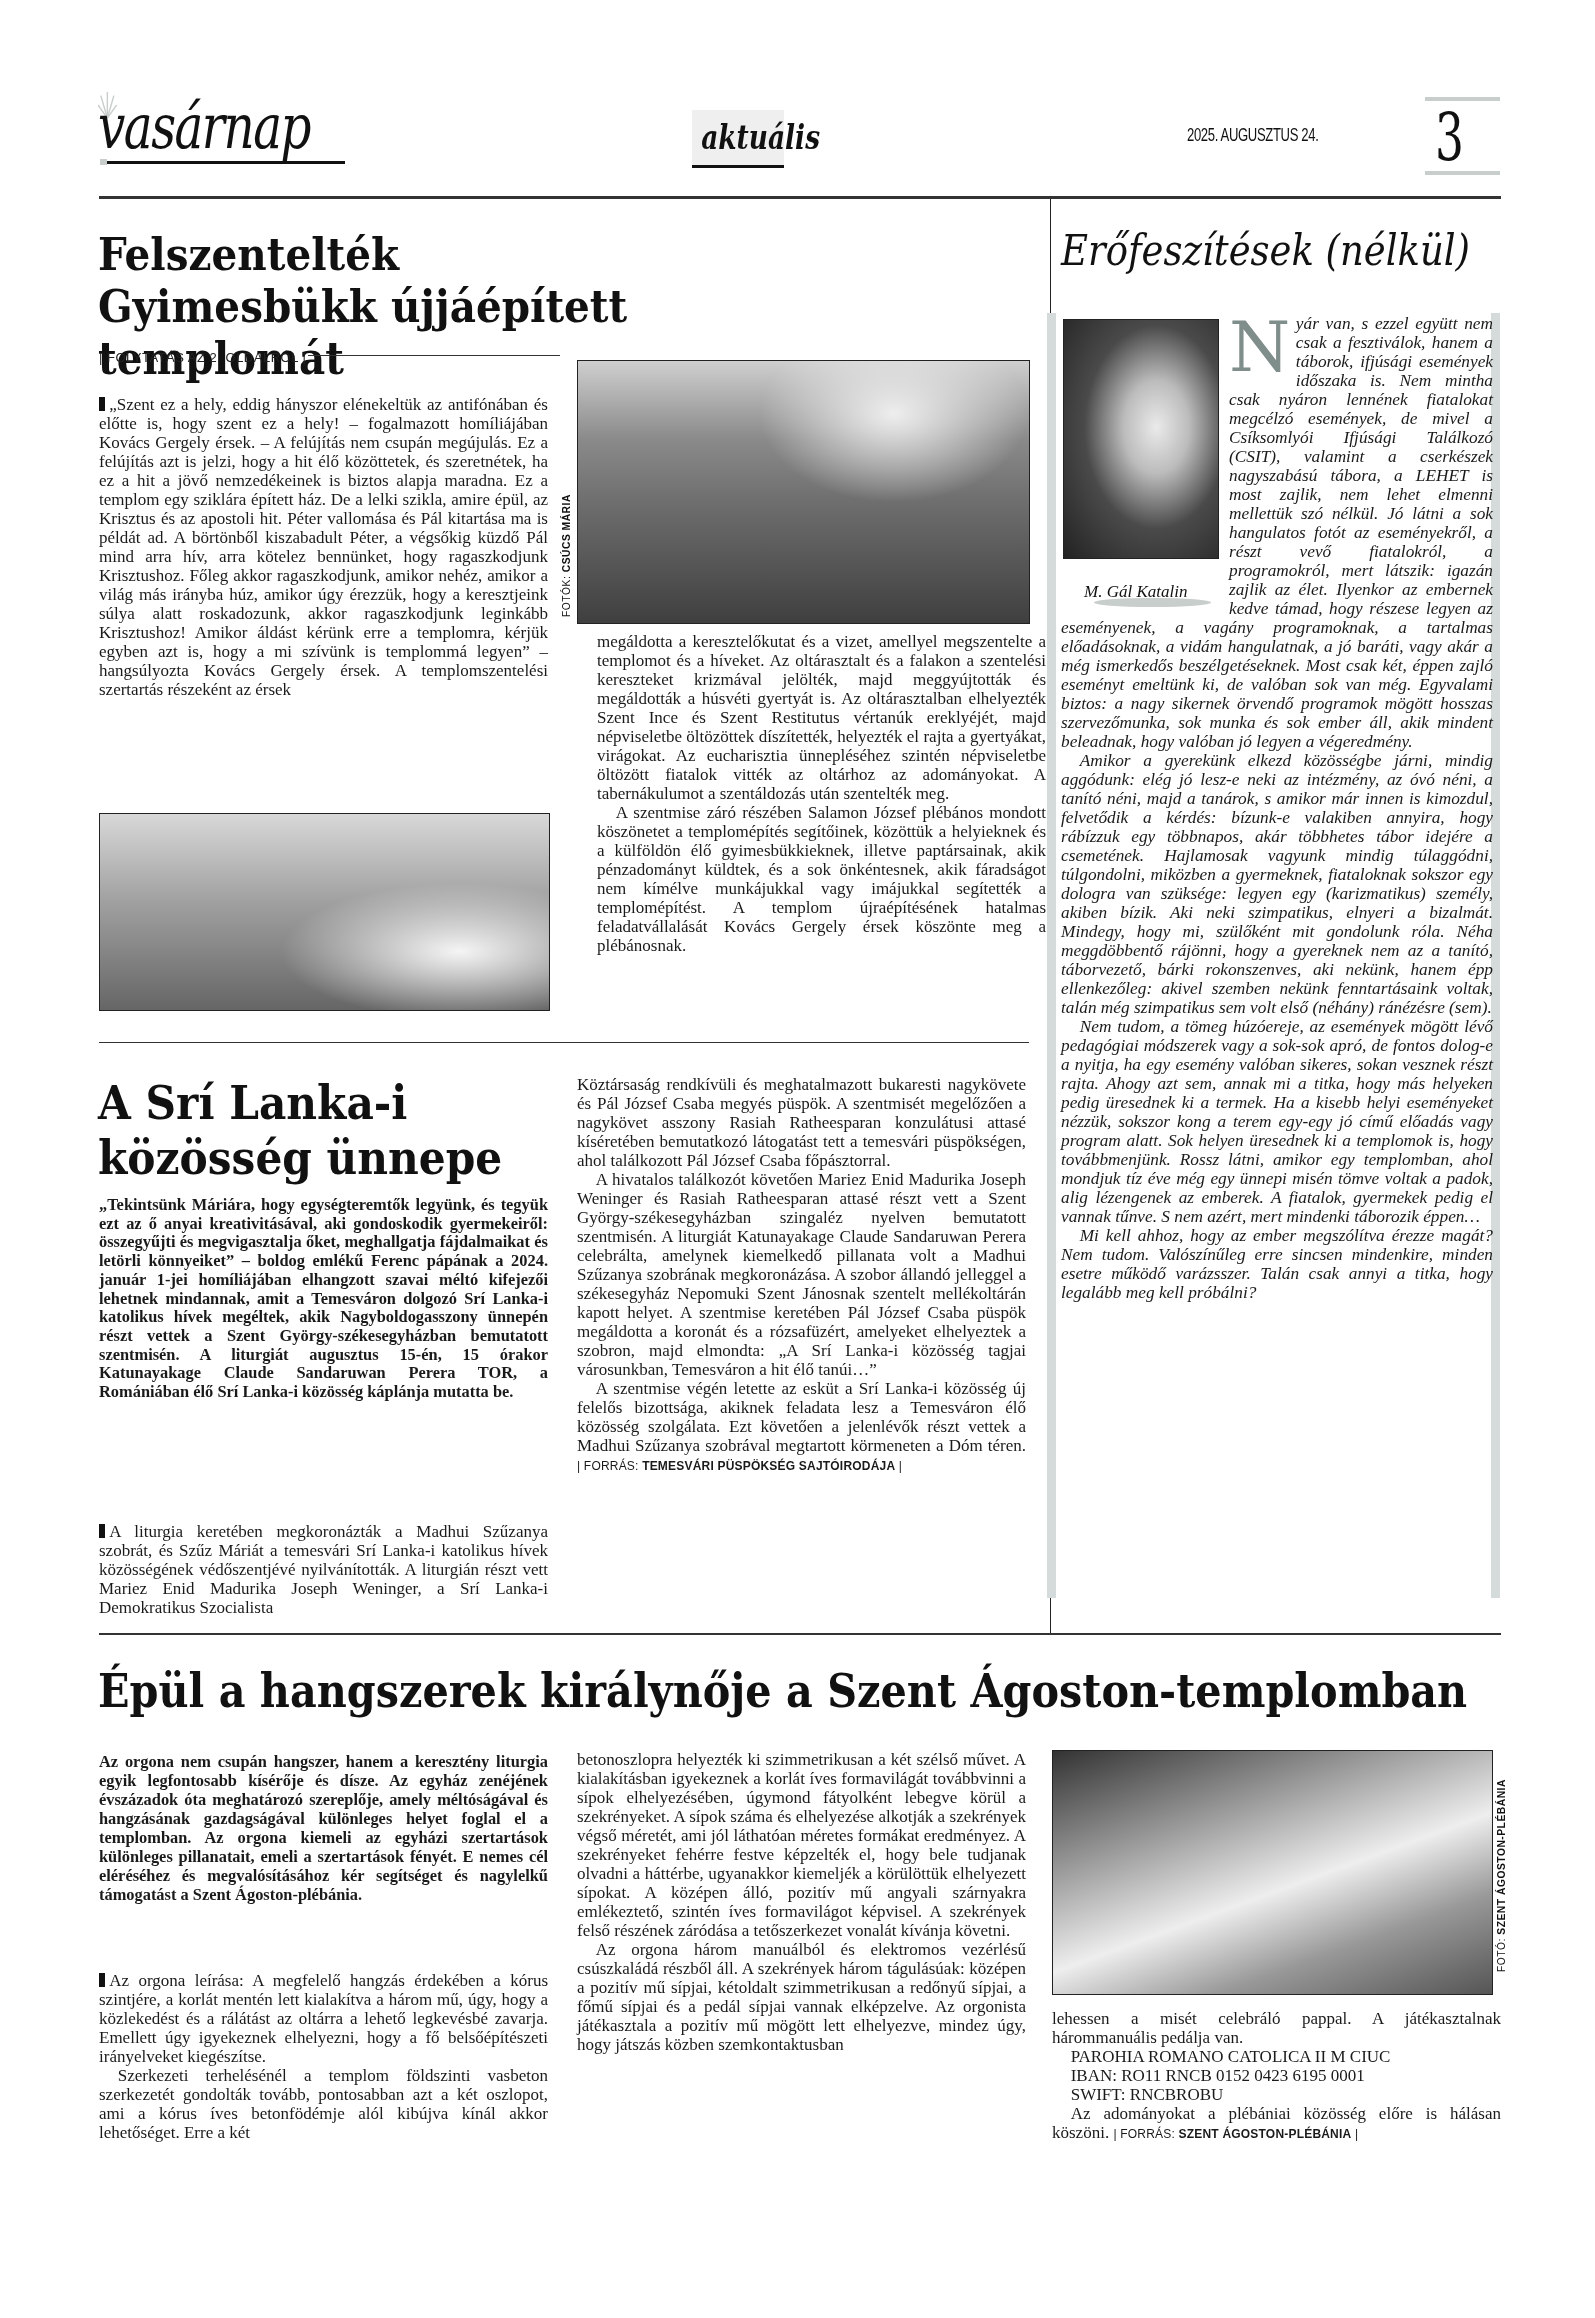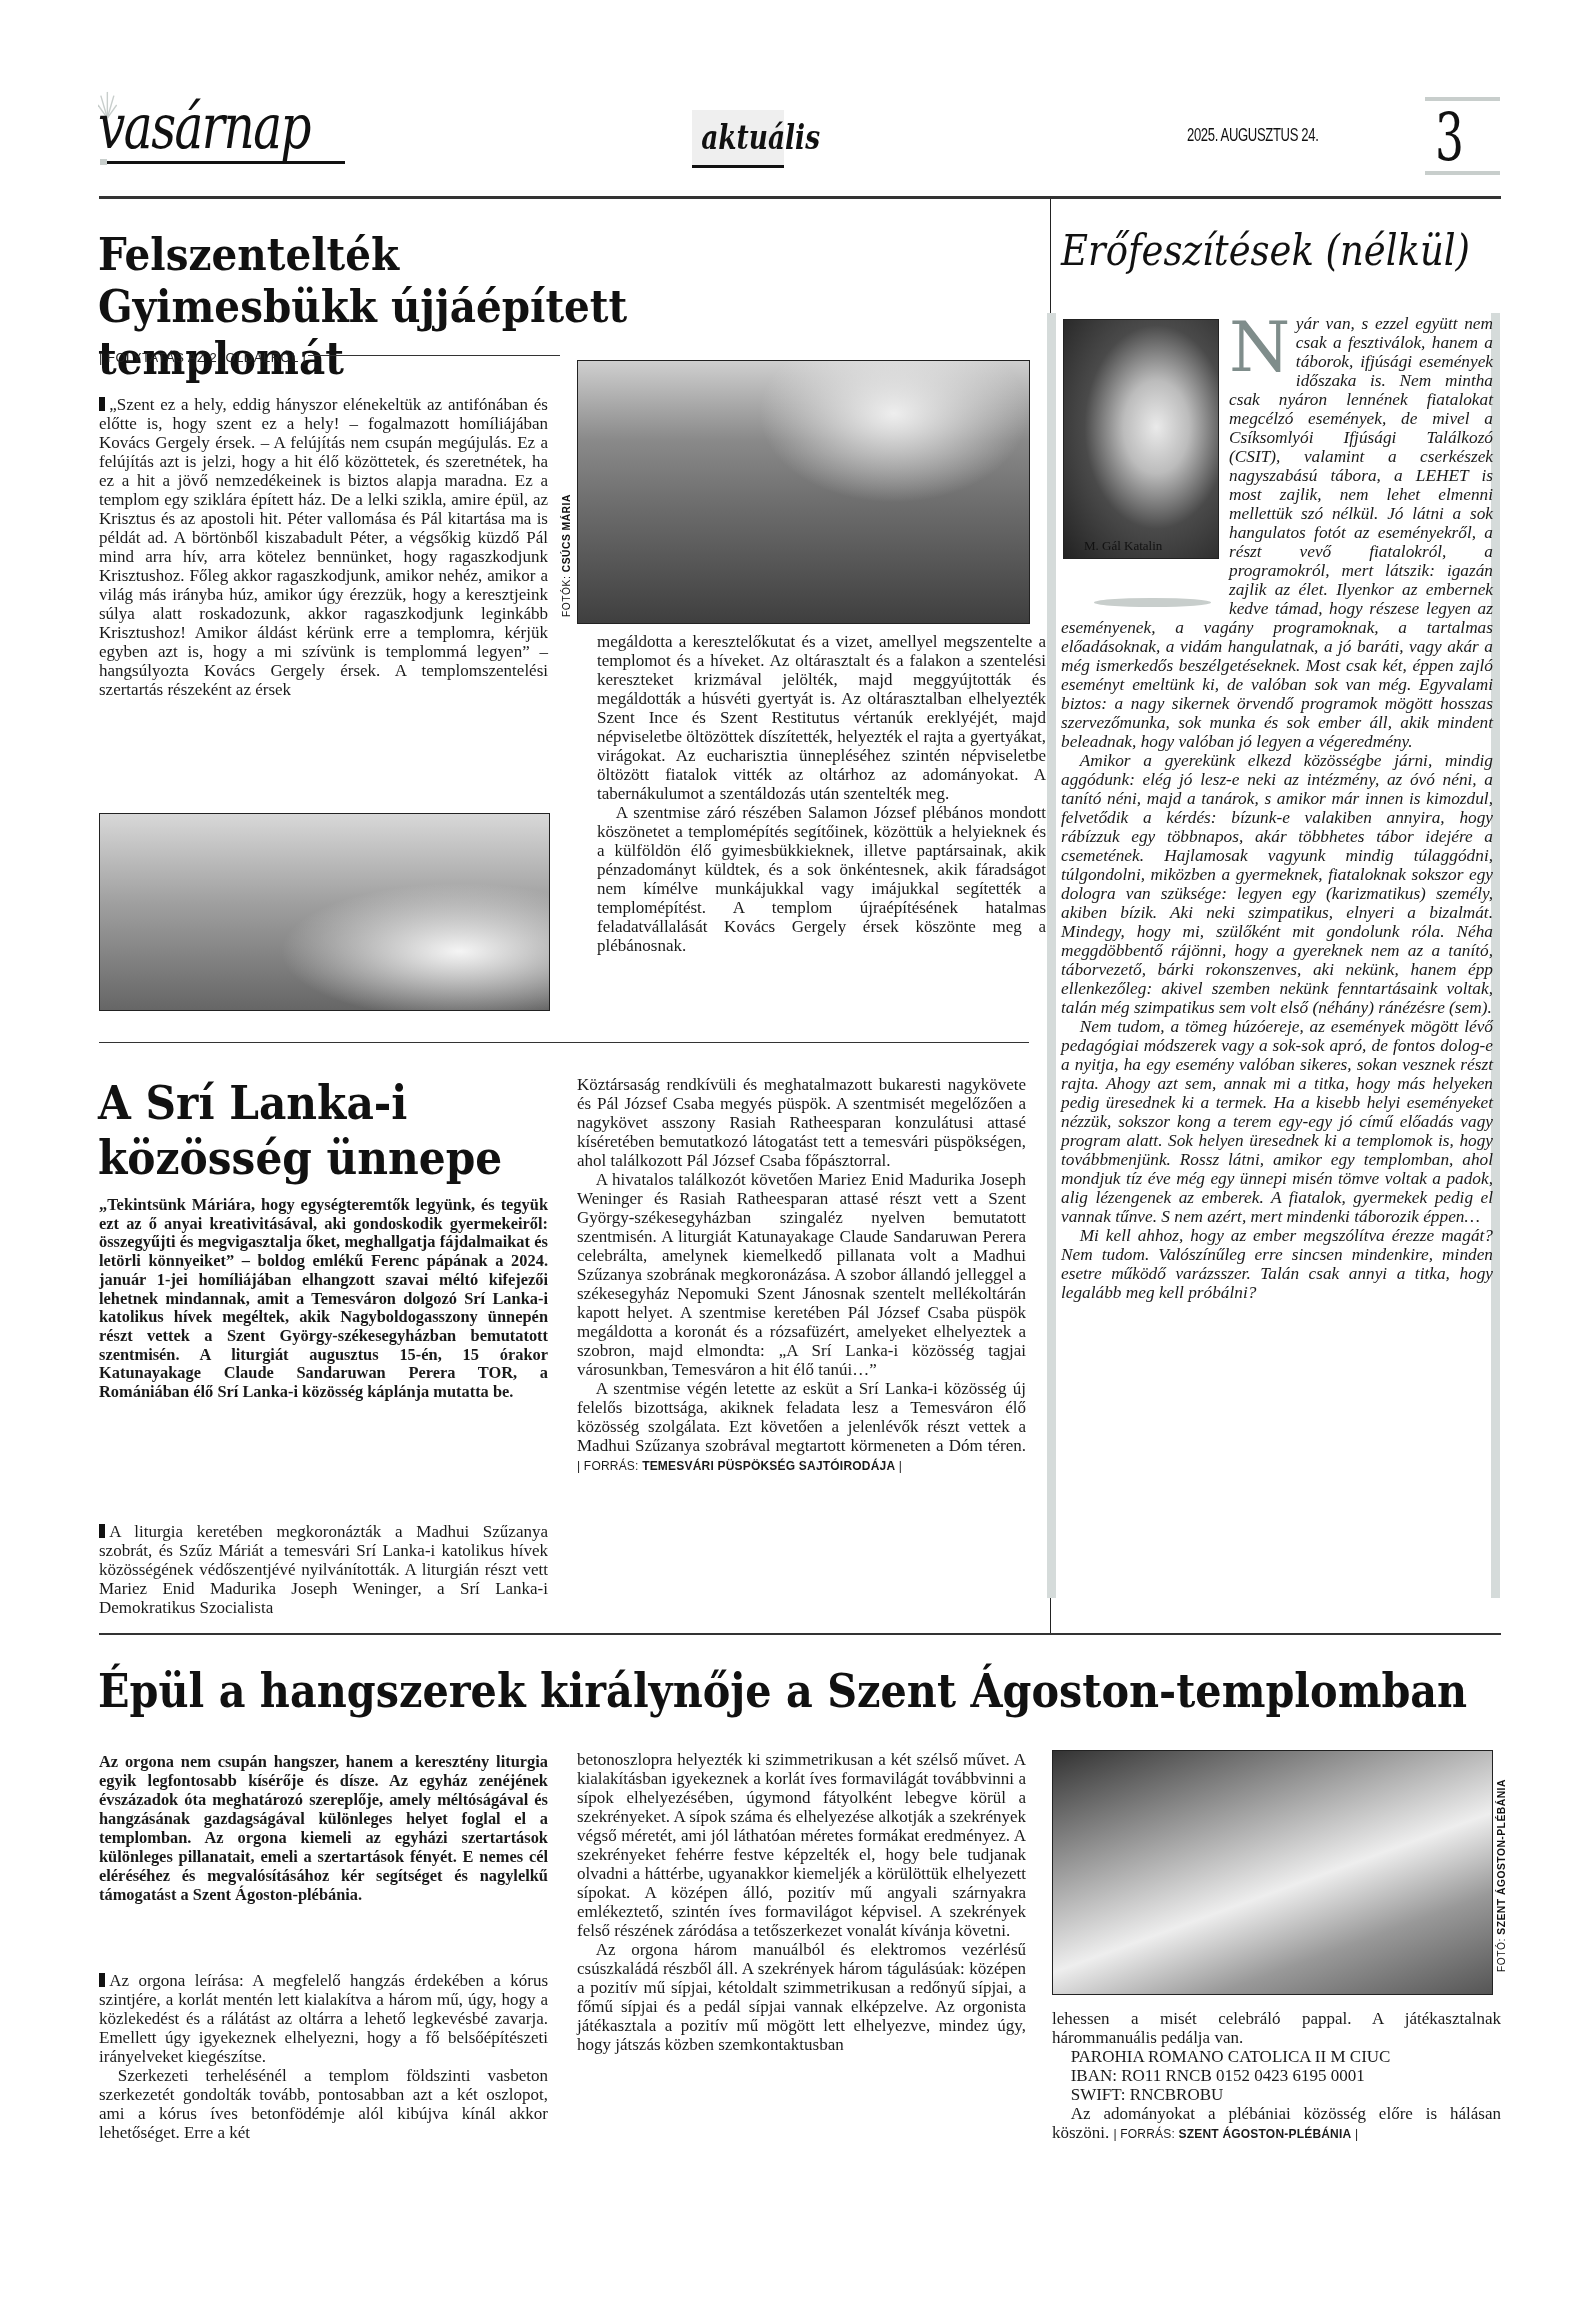--- a/index.html
+++ b/index.html
@@ -38,21 +38,21 @@
   .credit{position:absolute;font-family:"Liberation Sans",sans-serif;font-size:10.3px;letter-spacing:0.5px;writing-mode:vertical-rl;transform:rotate(180deg);white-space:nowrap;color:#111;}
   .credit b{font-weight:900;}
   .h-sri{left:98px;top:1075px;font-size:47px;line-height:55px;width:467px;transform:scaleX(0.9);transform-origin:left top;}
   .lead-bold{font-weight:bold;}
   .rule-mid{left:99px;top:1633px;width:1402px;height:1.9px;background:#333;}
   .h-organ{left:98px;top:1664px;font-size:47px;line-height:54px;white-space:nowrap;transform:scaleX(0.88);transform-origin:left top;}
   .op-title{left:1061px;top:229px;font-style:italic;font-weight:normal;font-size:43px;line-height:1;transform:scaleX(0.86);transform-origin:left top;font-family:"DejaVu Serif",serif;}
   .op-frame{left:1047px;top:313px;width:453px;height:1285px;border-left:9.3px solid #d5dbda;border-right:9.3px solid #d5dbda;box-sizing:border-box;}
   .op-col{font-style:italic;font-family:"Liberation Serif",serif;}
   .dropcap{float:left;font-family:"DejaVu Serif",serif;font-size:70px;line-height:61px;color:#7f8d8b;margin:2.8px 5.6px 0 0;font-style:normal;}
-  .author{left:1084px;top:538px;font-family:"Liberation Serif",serif;font-size:13px;}
+  .author{left:1084px;top:582px;font-style:italic;font-family:"Liberation Serif",serif;font-size:17px;}
   .author-pill{left:1094px;top:598px;width:117px;height:9.3px;border-radius:50%;background:#c8cecc;}
   .forras{font-family:Liberation Sans, sans-serif;font-size:12px;letter-spacing:0.2px;}
   .forras b{font-weight:900;}
   .bank{padding-left:18.7px;}
 </style>
 </head>
 <body>
 
 <div class="abs logo-burst">
   <svg width="18.7" height="28" viewBox="0 0 40 60">

